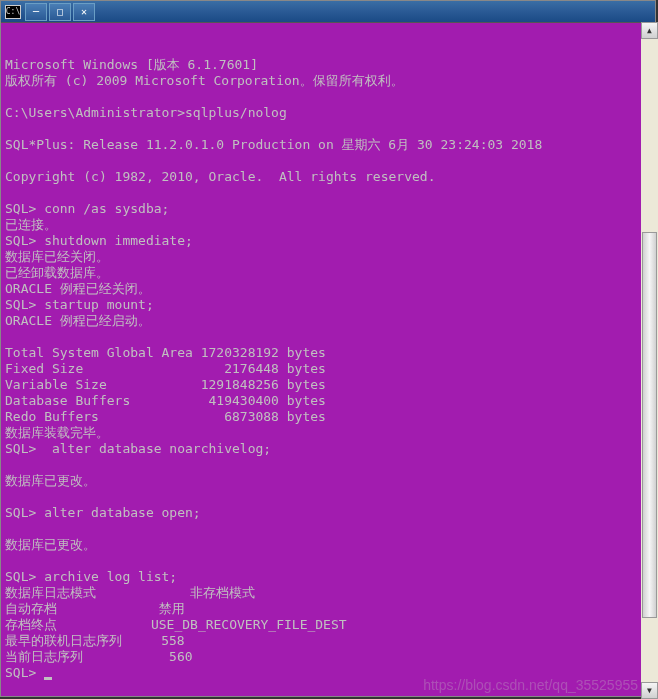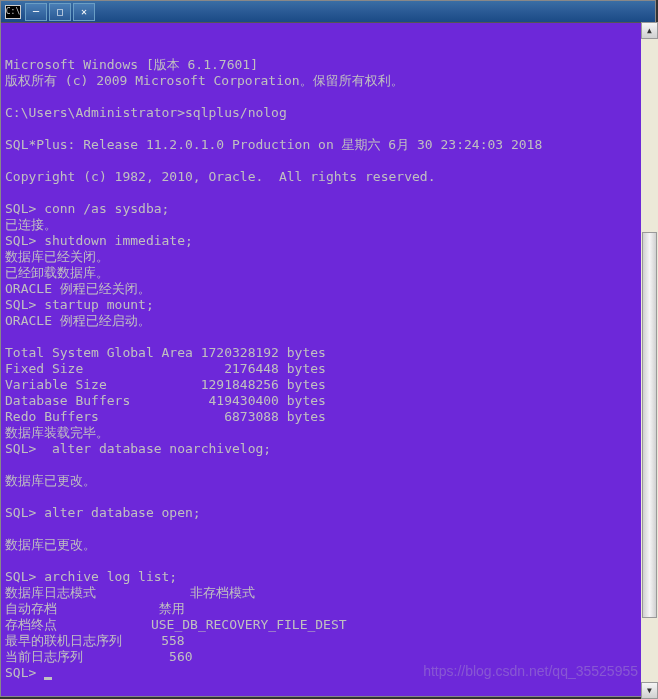--- a/index.html
+++ b/index.html
@@ -61,21 +61,21 @@
       border: 1px solid #6a9ec5;
       display: flex;
       align-items: center;
       justify-content: center;
       color: #fff;
       font-size: 10px;
       cursor: pointer;
     }
     .terminal {
       flex: 1;
-      background: #6d28d9;
+      background: #a21caf;
       color: #c0c0c0;
       font-family: 'SimSun', 'Consolas', monospace;
       font-size: 13px;
       padding: 2px 4px;
       white-space: pre;
       line-height: 16px;
       position: relative;
       overflow: hidden;
     }
     .terminal-line {
@@ -119,21 +119,21 @@
     .cursor {
       display: inline-block;
       width: 8px;
       height: 3px;
       background: #c0c0c0;
       vertical-align: bottom;
       margin-bottom: 1px;
     }
     .watermark {
       position: absolute;
-      bottom: 20px;
+      bottom: 6px;
       right: 20px;
       color: rgba(200,200,200,0.3);
       font-size: 14px;
       font-family: sans-serif;
     }
   </style>
 </head>
 <body>
 
 <div class="window">

